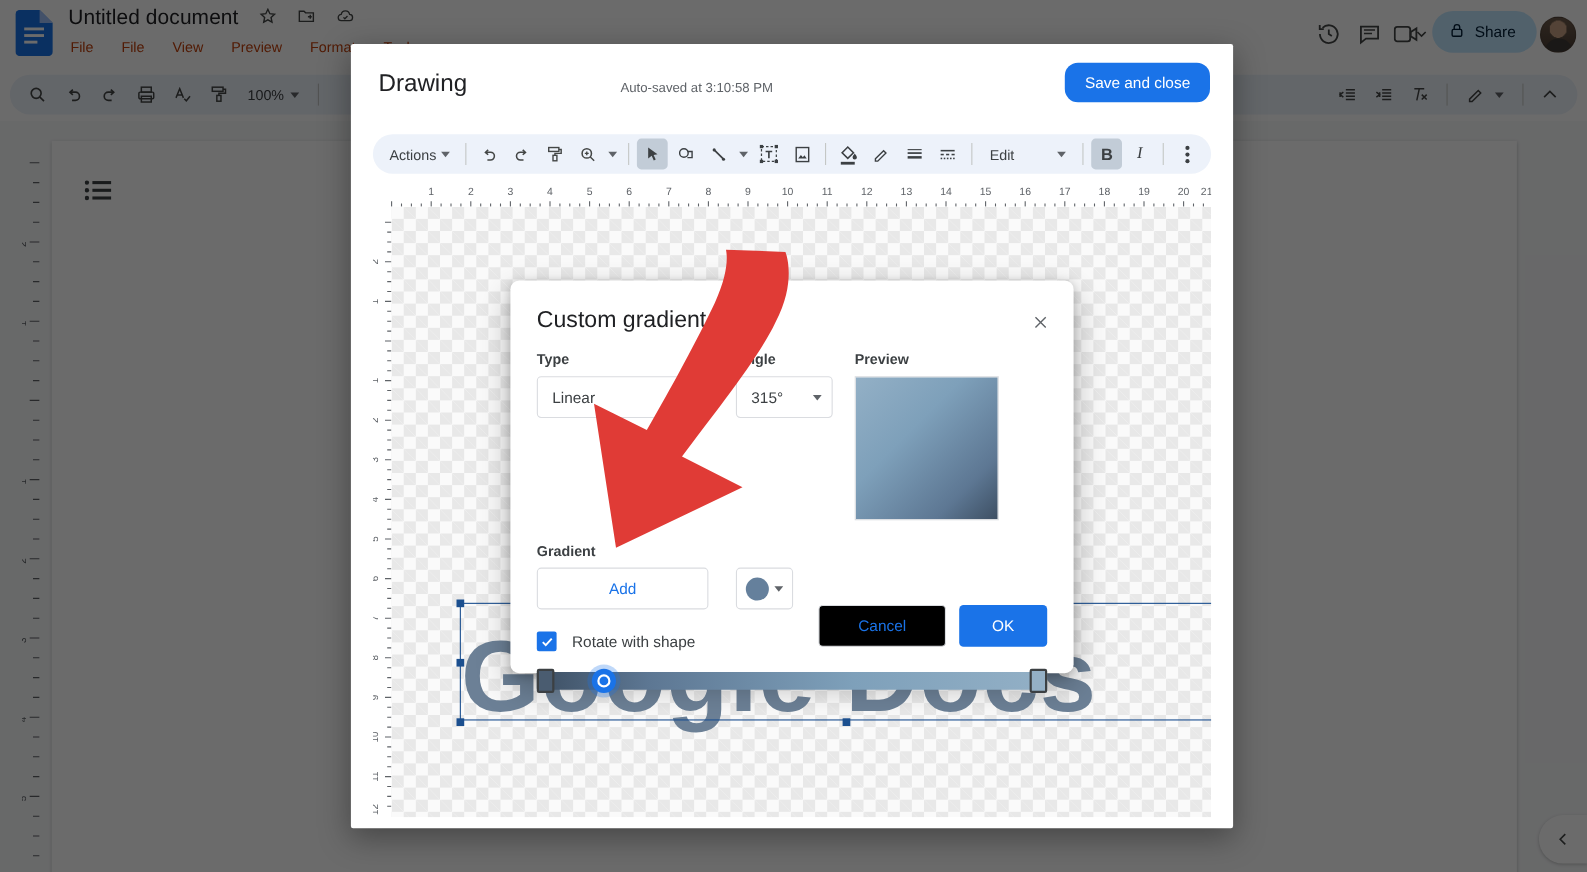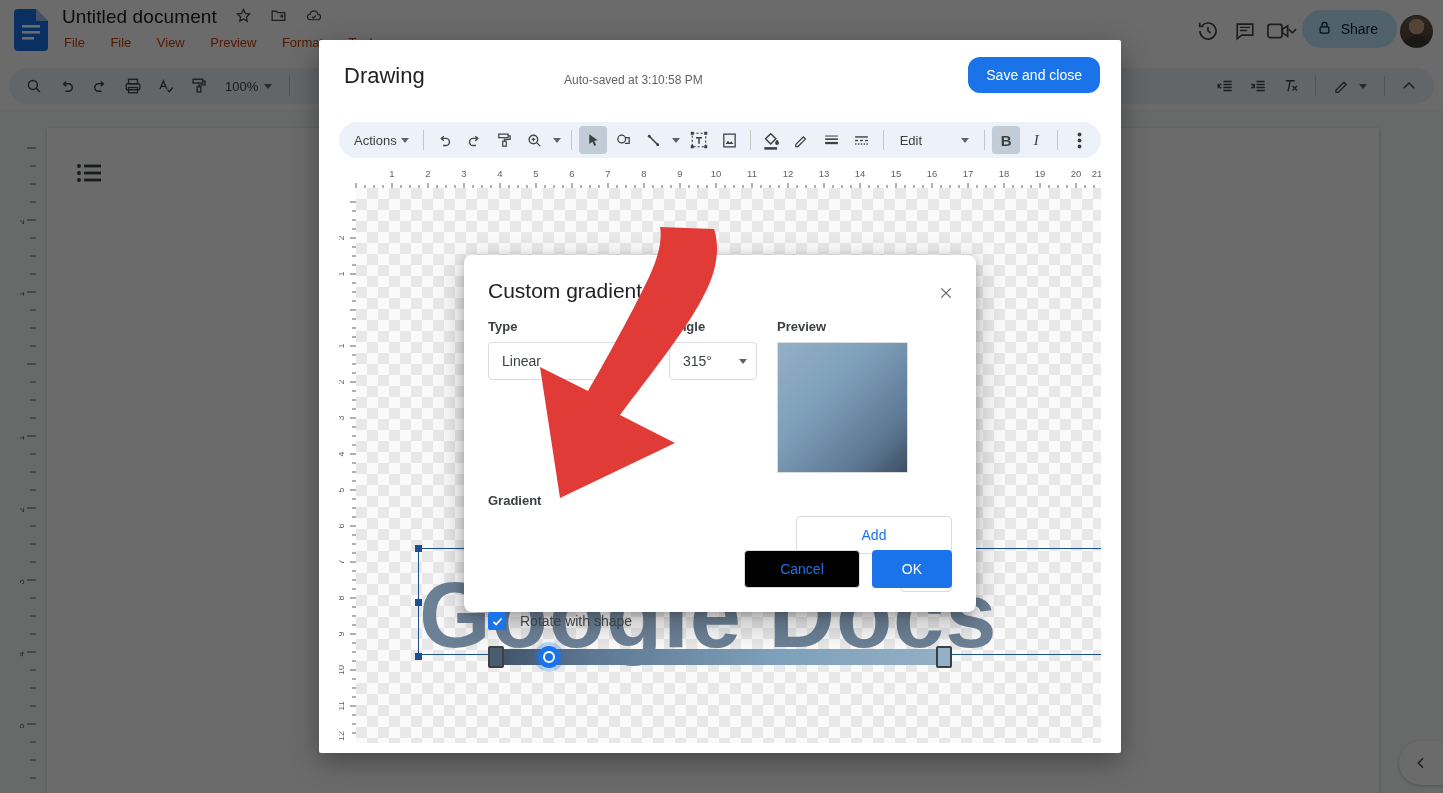--- a/index.html
+++ b/index.html
@@ -684,21 +684,21 @@
           <span class="caret"></span>
         </div>
       </div>
       <div class="gd-col-preview">
         <div class="gd-label">Preview</div>
         <div class="preview-box"></div>
       </div>
     </div>
 
     <div class="gd-label" style="margin-top:20px;">Gradient</div>
-    <div class="gd-second" style="margin-top:6px;flex-direction:column;">
+    <div class="gd-second" style="margin-top:6px;">
       <button class="add-btn">Add</button>
       <div class="color-btn">
         <span class="color-dot" style="background: rgb(101, 128, 156);"></span>
         <span class="caret"></span>
       </div>
     </div>
 
     <div class="gd-check-row">
       <span class="checkbox">
         <svg width="13" height="13" viewBox="0 0 24 24">

